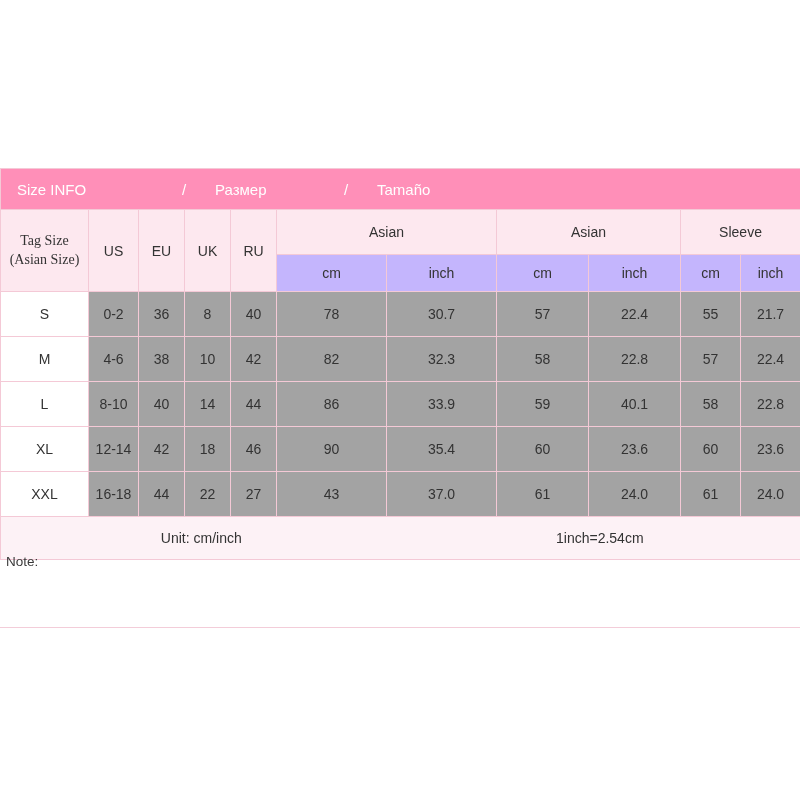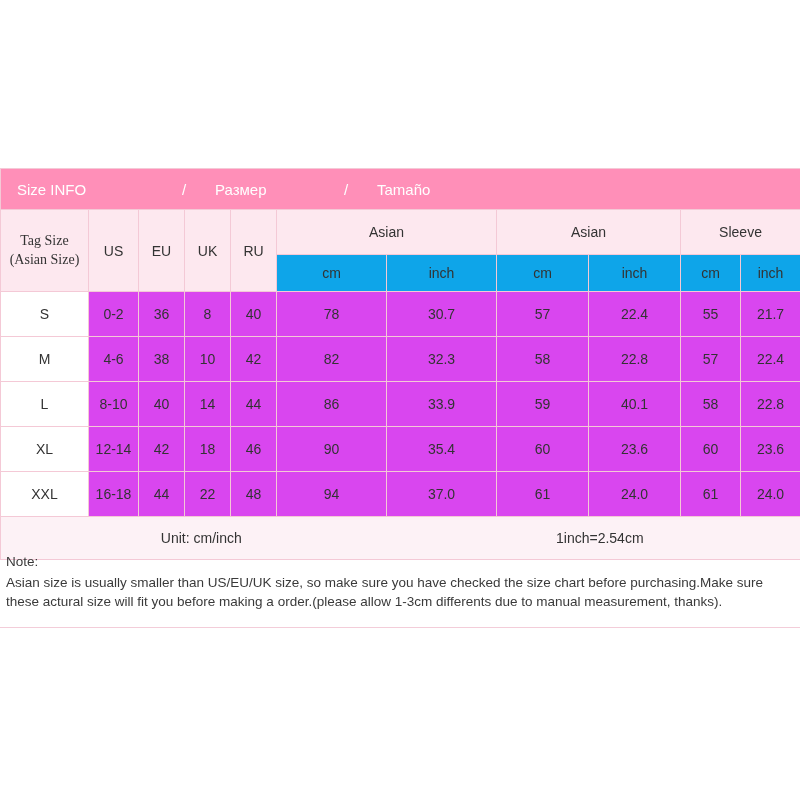--- a/index.html
+++ b/index.html
@@ -62,21 +62,21 @@
   .title-grid .ctr { text-align: center; }
 
   
   .hdr-group td {
     background: #fde8ef;
     height: 42px;
     font-size: 15px;
     color: #333;
   }
   .hdr-sub td {
-    background: #0ea5e9;
+    background: #c4b5fd;
     height: 34px;
     font-size: 14px;
     color: #333;
   }
   .tag-size-cell {
     background: #fde8ef;
     font-size: 13px;
     line-height: 1.35;
     font-weight: bold;
     font-family: Liberation Serif, serif;
@@ -84,21 +84,21 @@
   .hdr-strong {
     font-weight: bold;
   }
   
   .data-row td {
     height: 42px;
     background: #ffffff;
     font-size: 15px;
   }
   .data-row td.shaded {
-    background: #d946ef;
+    background: #a3a3a3;
   }
   .data-row td.first-col {
     background: #ffffff;
   }
   
   .unit-row td {
     background: #fdf2f6;
     height: 40px;
     font-size: 15px;
     color: #333;
@@ -247,22 +247,22 @@
         <td class="shaded">23.6</td>
         <td class="shaded">60</td>
         <td class="shaded">23.6</td>
       </tr>
 
       <tr class="data-row">
         <td class="first-col">XXL</td>
         <td class="shaded">16-18</td>
         <td class="shaded">44</td>
         <td class="shaded">22</td>
-        <td class="shaded">48</td>
-        <td class="shaded">94</td>
+        <td class="shaded">27</td>
+        <td class="shaded">43</td>
         <td class="shaded">37.0</td>
         <td class="shaded">61</td>
         <td class="shaded">24.0</td>
         <td class="shaded">61</td>
         <td class="shaded">24.0</td>
       </tr>
 
       <tr class="unit-row">
         <td colspan="11">
           <div class="unit-grid">
@@ -270,18 +270,17 @@
             <div>1inch=2.54cm</div>
           </div>
         </td>
       </tr>
     </tbody>
       </table>
   </div>
 
   <div class="note-block">
     <div class="note-title">Note:</div>
-    <div class="note-body">Asian size is usually smaller than US/EU/UK size, so make sure you have checked the size chart before purchasing.Make sure these actural size will fit you before making a order.(please allow 1-3cm differents due to manual measurement, thanks).</div>
   </div>
 
   <div class="bottom-rule"></div>
 
 </div>
 
 </body></html>

